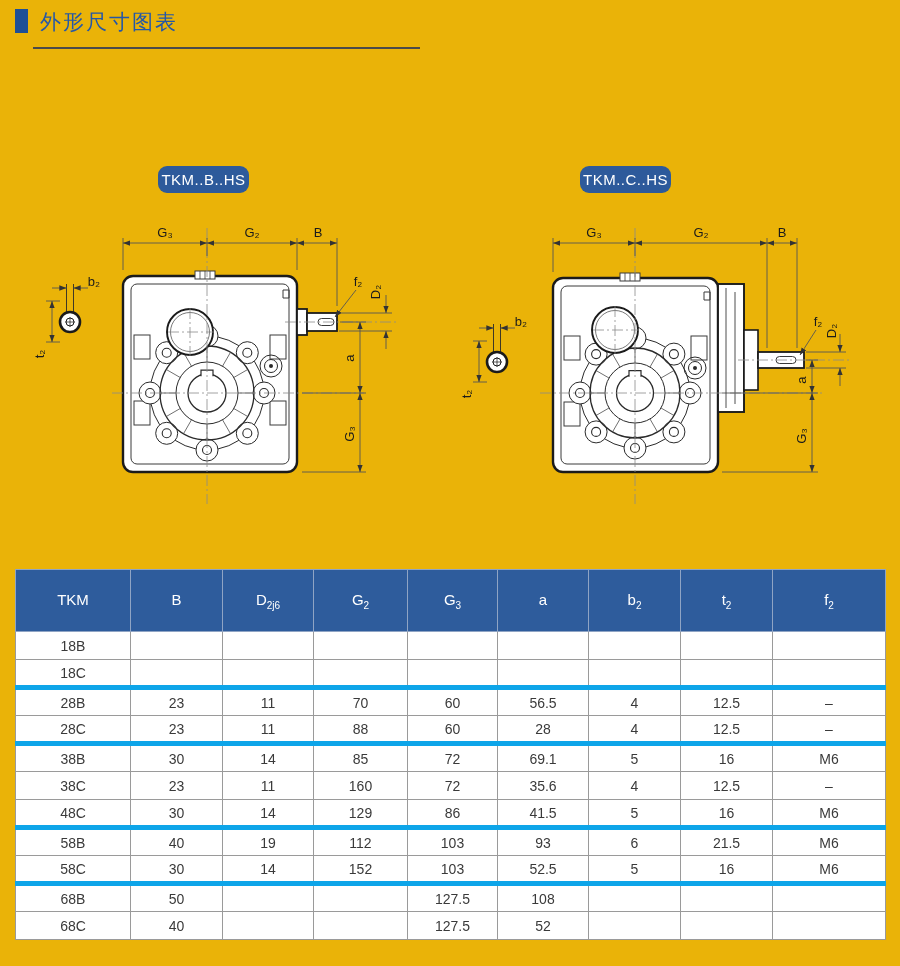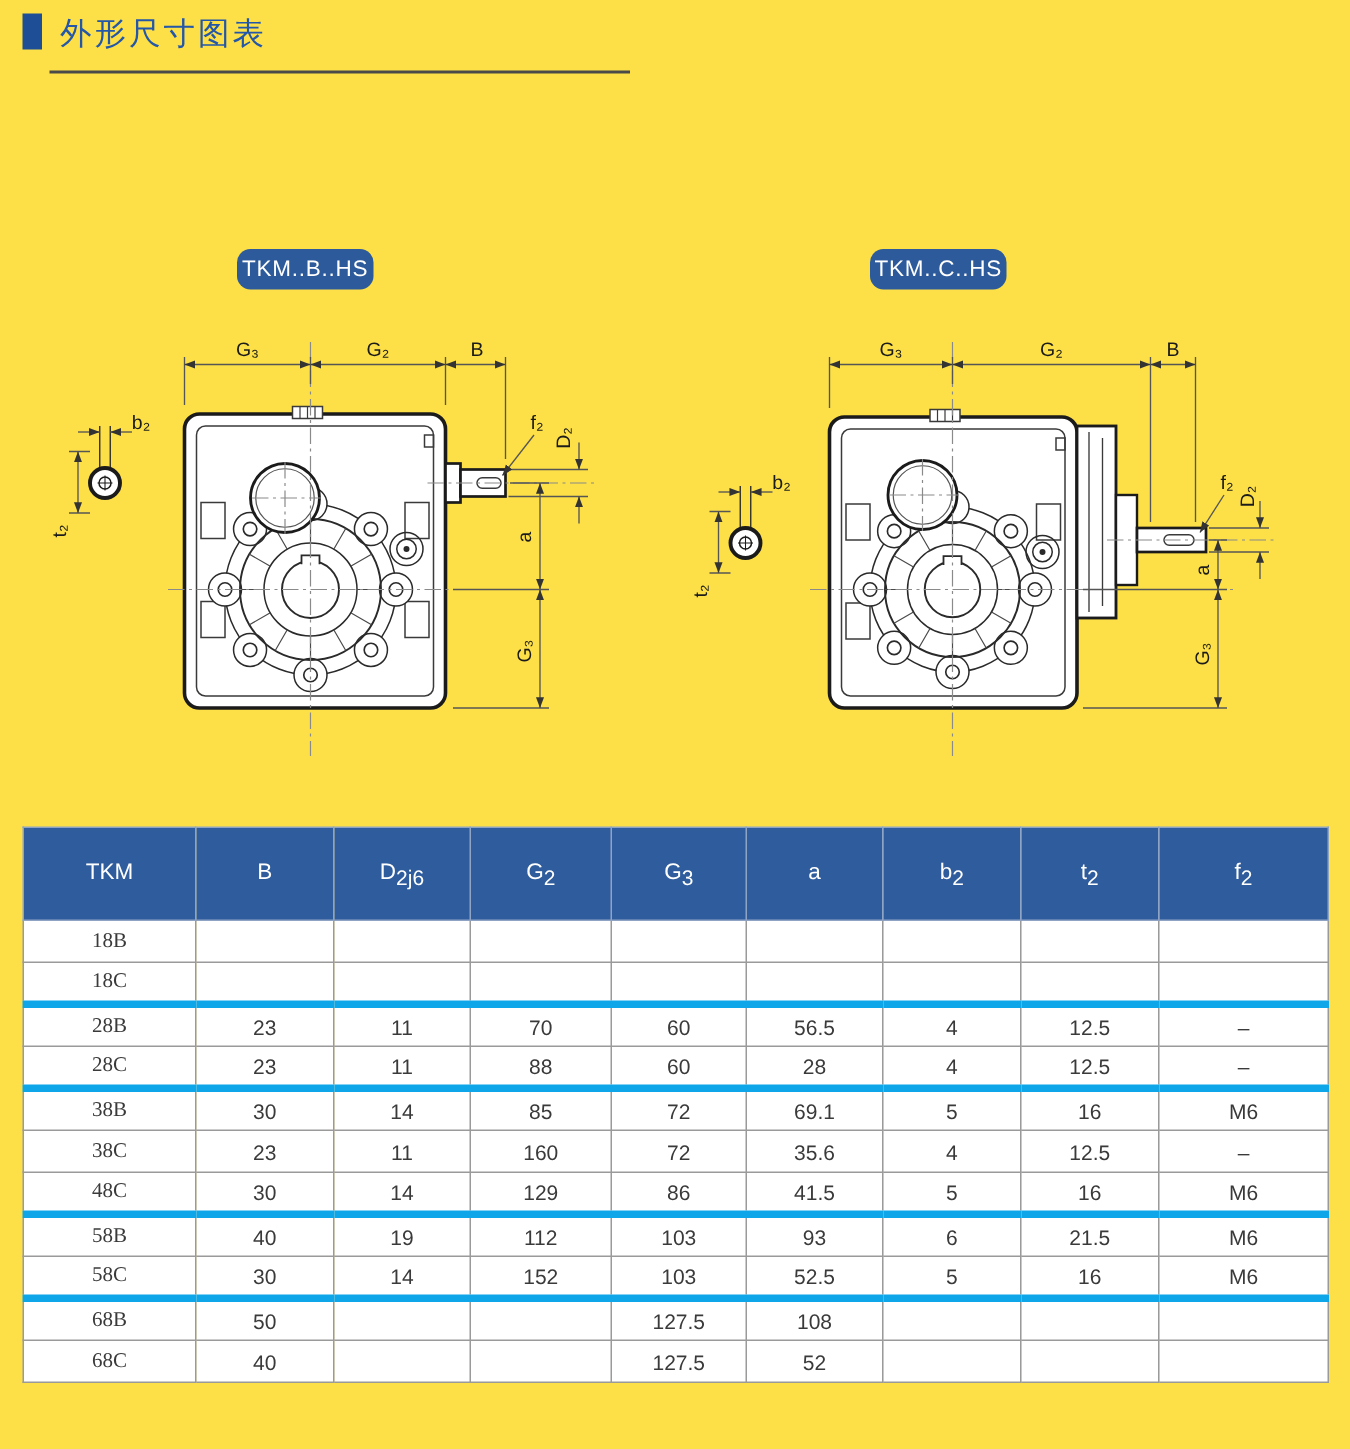--- a/index.html
+++ b/index.html
@@ -1,46 +1,46 @@
 <!DOCTYPE html>
 <html><head>
 <meta charset="utf-8">
 <style>
   * { margin:0; padding:0; box-sizing:border-box; }
   html,body { background:#ffffff; }
   body { font-family:"Liberation Sans", sans-serif; }
-  .page { position:relative; width:900px; height:966px; background:#fde047; overflow:hidden; }
+  .page { position:relative; width:900px; height:966px; background:#eab308; overflow:hidden; }
 
   
   .title-row { position:absolute; left:15px; top:8px; width:390px; }
   .title-bullet { position:absolute; left:0; top:1px; width:13px; height:24px; background:#1e4f96; }
   .title-text { position:absolute; left:25px; top:0; font-size:21px; letter-spacing:2px; color:#2457a8; white-space:nowrap; }
   .title-underline { position:absolute; left:18px; top:39px; width:387px; height:2px; background:#4a4a4a; }
 
   
   .model-chip { position:absolute; width:91px; height:27px; background:#2d5a9b; border-radius:9px;
     color:#fff; font-size:15px; display:flex; align-items:center; justify-content:center; letter-spacing:0.5px; }
   .chip-b { left:158px; top:166px; }
   .chip-c { left:580px; top:166px; }
 
   
   .dia { position:absolute; top:208px; }
   .dia1 { left:30px; }
   .dia2 { left:450px; }
   svg text { font-family:"Liberation Sans", sans-serif; font-size:13px; fill:#1b1b1b; }
 
   
-  table.dim-table { position:absolute; left:15px; top:551px; width:870px; border-collapse:collapse;
+  table.dim-table { position:absolute; left:15px; top:569px; width:870px; border-collapse:collapse;
     table-layout:fixed; font-size:14px; color:#3a3a3a; }
   table.dim-table th { background:#2e5c9c; color:#ffffff; font-weight:normal; font-size:15px;
     height:62px; border:1px solid #8fa4c4; text-align:center; vertical-align:middle; }
   table.dim-table td { height:28px; border:1px solid #9a9a9a; text-align:center; vertical-align:middle; background:#fff; }
   table.dim-table tr.grp td { border-top:5px solid #0ea5e9; }
-  table.dim-table tbody tr td:first-child { font-size:14px;font-family:Liberation Serif, serif; }
-  table.dim-table sub { font-size:14px; }
+  table.dim-table tbody tr td:first-child { font-size:14px; }
+  table.dim-table sub { font-size:10px; }
   .c0{width:115px}.c1{width:92px}.c2{width:91px}.c3{width:94px}.c4{width:90px}.c5{width:91px}.c6{width:92px}.c7{width:92px}.c8{width:113px}
 </style>
 </head>
 <body>
 
 <div class="page">
 
   <div class="title-row">
     <div class="title-bullet"></div>
     <div class="title-text">外形尺寸图表</div>

